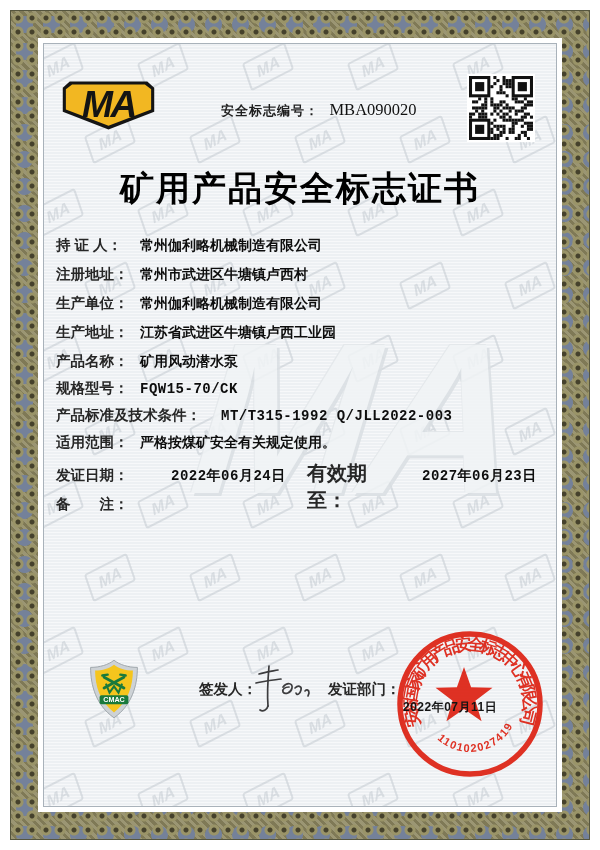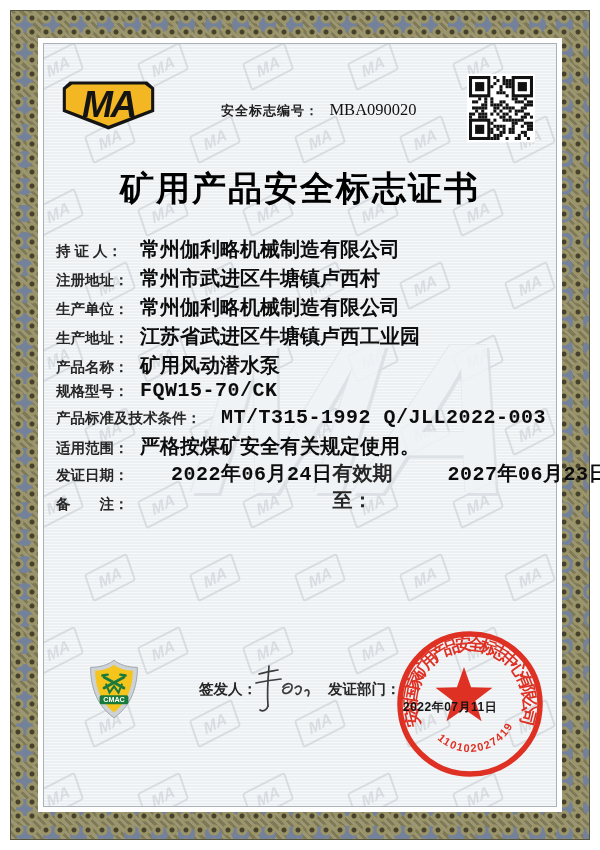--- a/index.html
+++ b/index.html
@@ -37,21 +37,21 @@
 
   .title{position:absolute;left:0;top:166px;width:100%;text-align:center;font-size:34px;font-weight:900;
       color:#000;letter-spacing:2px;margin:0;}
 
   
   .fields{position:absolute;left:56px;top:236px;width:502px;}
   .row{display:flex;align-items:baseline;height:29px;}
   .row.sm{height:27px;}
   .row .lab{flex:none;width:84px;font-size:14.5px;font-weight:600;color:#262626;white-space:nowrap;}
   .row .lab.wide{width:auto;margin-right:20px;text-align:right;}
-  .row .val{font-family:"DejaVu Serif","Liberation Serif",serif;font-weight:700;font-size:20px;color:#0d0d0d;white-space:nowrap;}
+  .row .val{font-family:"DejaVu Serif","Liberation Serif",serif;font-weight:700;font-size:14px;color:#0d0d0d;white-space:nowrap;}
   .row .val.mono{font-family:Liberation Mono, monospace;font-weight:800;letter-spacing:.5px;}
   .daterow{margin-top:0;}
   .daterow .val{width:163px;margin-left:31px;}
   .daterow .lab2{flex:none;width:84px;font-size:20px;font-weight:600;color:#262626;}
   .remarkrow{margin-top:6px;}
 
   
   .statement{position:absolute;left:46px;top:562px;width:512px;margin:0;text-indent:2em;
       font-family:"DejaVu Serif","Liberation Serif",serif;font-weight:700;font-size:14.2px;line-height:21px;
       color:#0c0c0c;text-align:justify;letter-spacing:.3px;}

